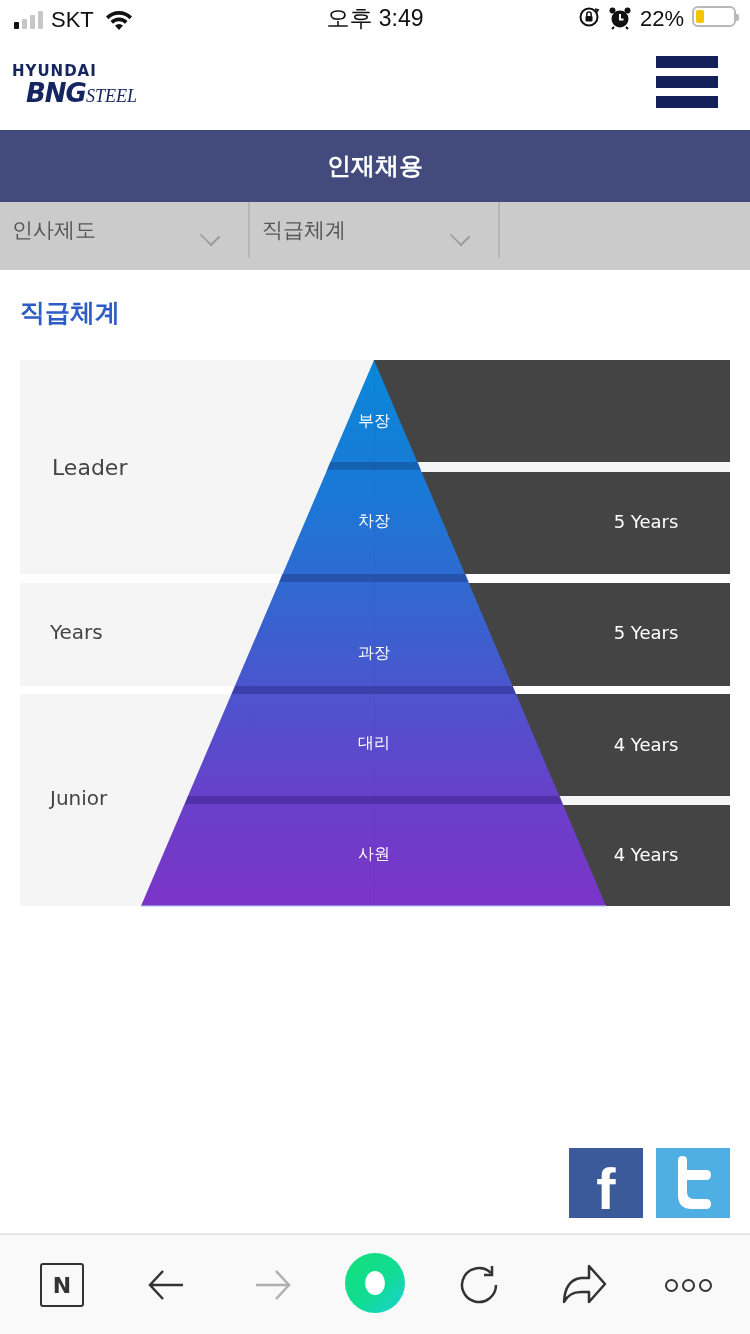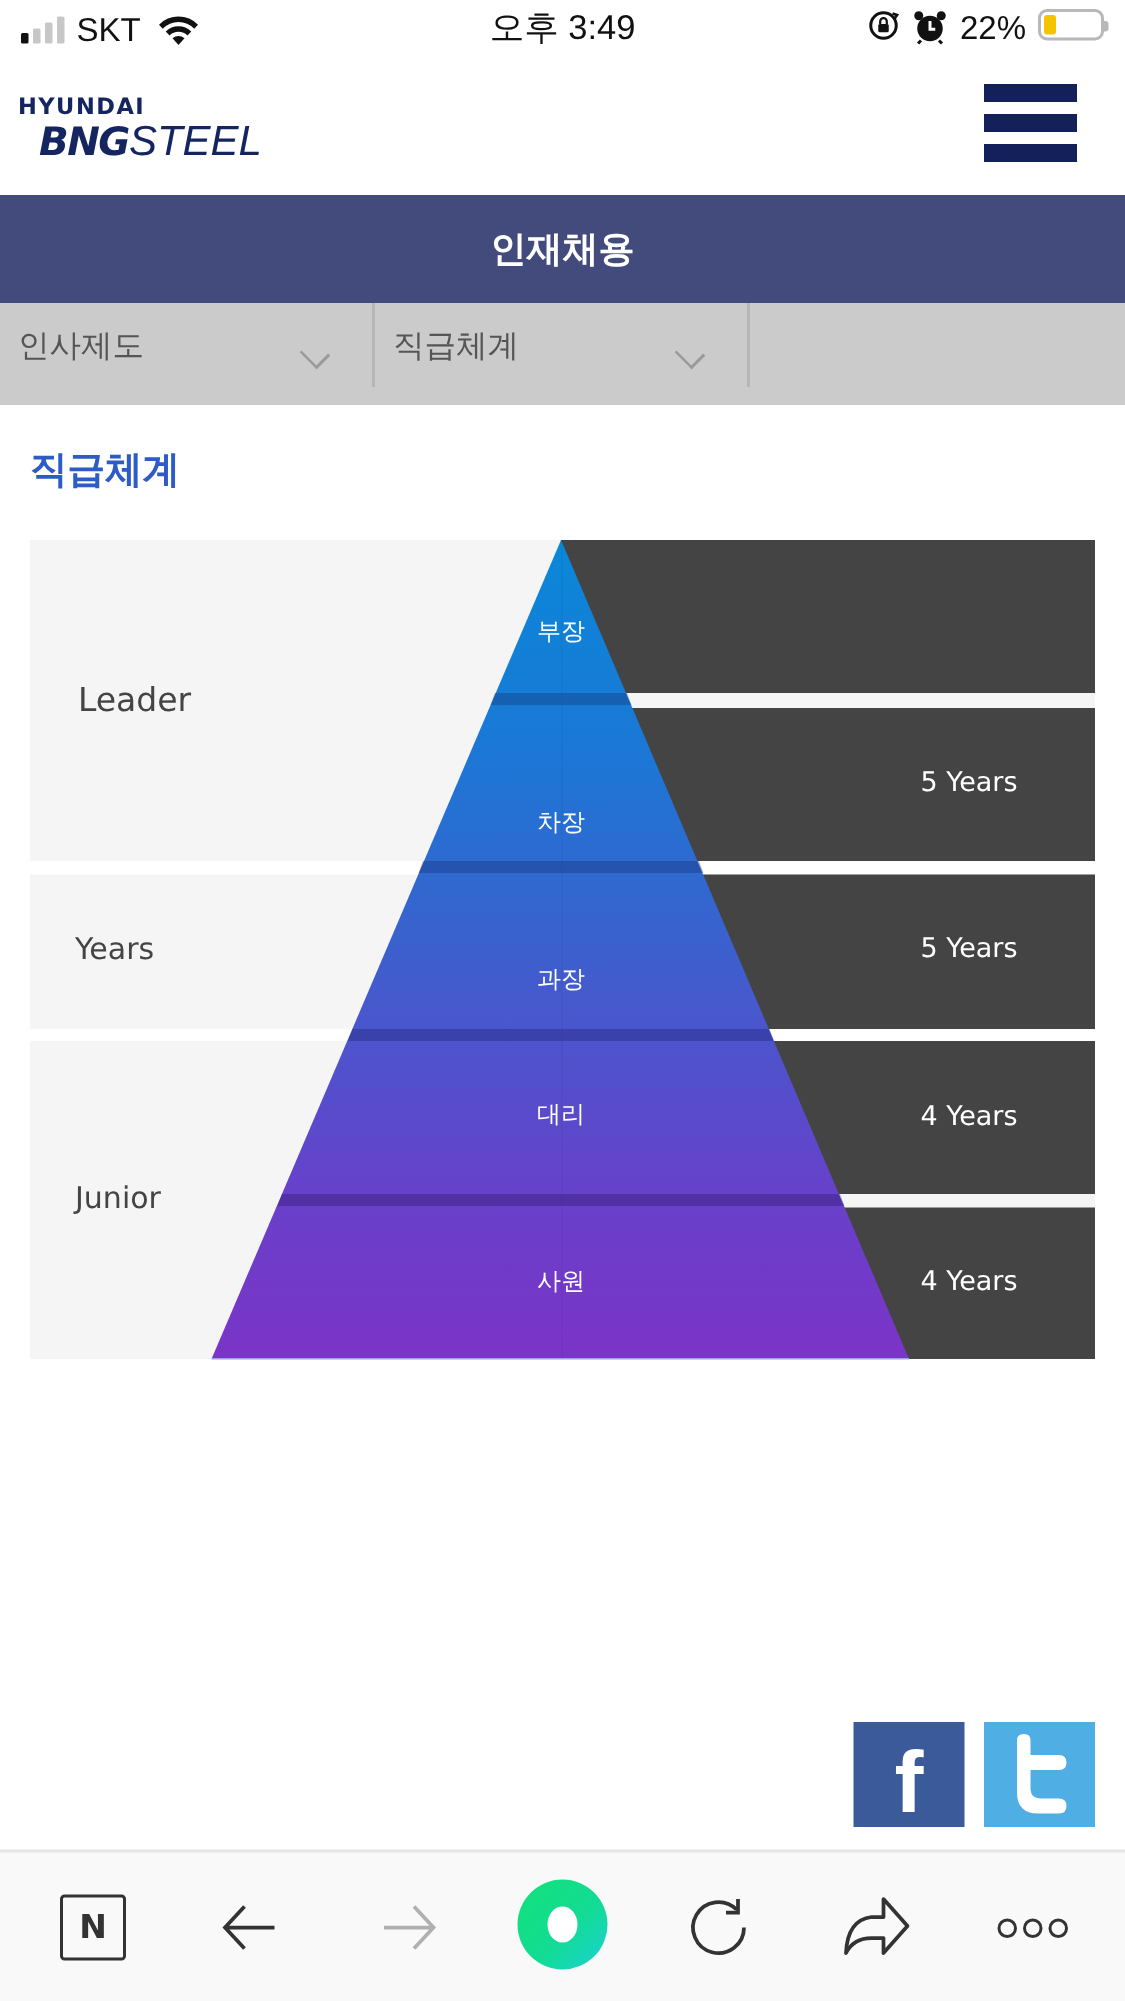--- a/index.html
+++ b/index.html
@@ -19,21 +19,21 @@
   .battery { width: 44px; height: 21px; border: 2px solid #b8b8b8; border-radius: 6px; position: relative; }
   .battery::after { content: ""; position: absolute; right: -5px; top: 6px; width: 3px; height: 7px; background: #b8b8b8; border-radius: 0 2px 2px 0; }
   .battery-fill { position: absolute; left: 2px; top: 2px; width: 8px; height: 13px; background: #f5c400; border-radius: 2px; }
 
   
   .header { position: absolute; left: 0; top: 40px; width: 750px; height: 90px; background: #fff; padding-left: 28px; }
   .logo { position: absolute; left: 12px; top: 22px; }
   .logo-top { font-family: "DejaVu Sans", sans-serif; font-weight: bold; font-size: 15px; letter-spacing: 1px; color: #142560; }
   .logo-bottom { margin-top: -2px; margin-left: 14px; font-style: italic; color: #142560; white-space: nowrap; }
   .logo-bng { font-family: "DejaVu Sans", sans-serif; font-weight: bold; font-size: 26px; letter-spacing: -1px; }
-  .logo-steel { font-family: Liberation Sans, sans-serif; font-size: 28px; letter-spacing: 0px; }
+  .logo-steel { font-family: Liberation Serif, serif; font-size: 18px; letter-spacing: 0px; }
   .menu-btn { position: absolute; left: 656px; top: 16px; width: 62px; height: 52px; cursor: pointer; }
   .menu-btn span { display: block; position: absolute; left: 0; width: 62px; height: 12px; background: #14205a; }
 
   
   .titlebar { position: absolute; left: 0; top: 130px; width: 750px; height: 72px; background: #424b7c; color: #fff; text-align: center; line-height: 72px; font-size: 24px; font-weight: bold; }
 
   
   .subnav { position: absolute; left: 0; top: 202px; width: 750px; height: 68px; background: #cbcbcb; display: flex; }
   .subnav-cell { position: relative; width: 250px; height: 56px; border-right: 2px solid #b6b6b6; display: flex; align-items: center; padding-left: 12px; font-size: 21px; color: #555; cursor: pointer; }
   .subnav-cell:last-child { border-right: none; }
@@ -166,21 +166,21 @@
     <polygon points="235,686 513,686 516,694 232,694" fill="rgba(30,30,110,0.35)"></polygon>
     <polygon points="188,796 560,796 563,804 185,804" fill="rgba(40,20,100,0.35)"></polygon>
     <line x1="141" y1="906" x2="606" y2="906" stroke="#a9c8f0" stroke-width="1"></line>
   </svg>
 
   <div class="group-label" style="left:52px;top:455px;font-size:22px;">Leader</div>
   <div class="group-label" style="top:620px;">Years</div>
   <div class="group-label" style="top:786px;">Junior</div>
 
   <div class="rank-label" style="top:411px;">부장</div>
-  <div class="rank-label" style="top:538px;">차장</div>
+  <div class="rank-label" style="top:511px;">차장</div>
   <div class="rank-label" style="top:622px;margin-top:21px;">과장</div>
   <div class="rank-label" style="top:733px;">대리</div>
   <div class="rank-label" style="top:844px;">사원</div>
 
   <div class="years-label" style="top:511px;">5 Years</div>
   <div class="years-label" style="top:622px;">5 Years</div>
   <div class="years-label" style="top:734px;">4 Years</div>
   <div class="years-label" style="top:844px;">4 Years</div>
 </div>
 

